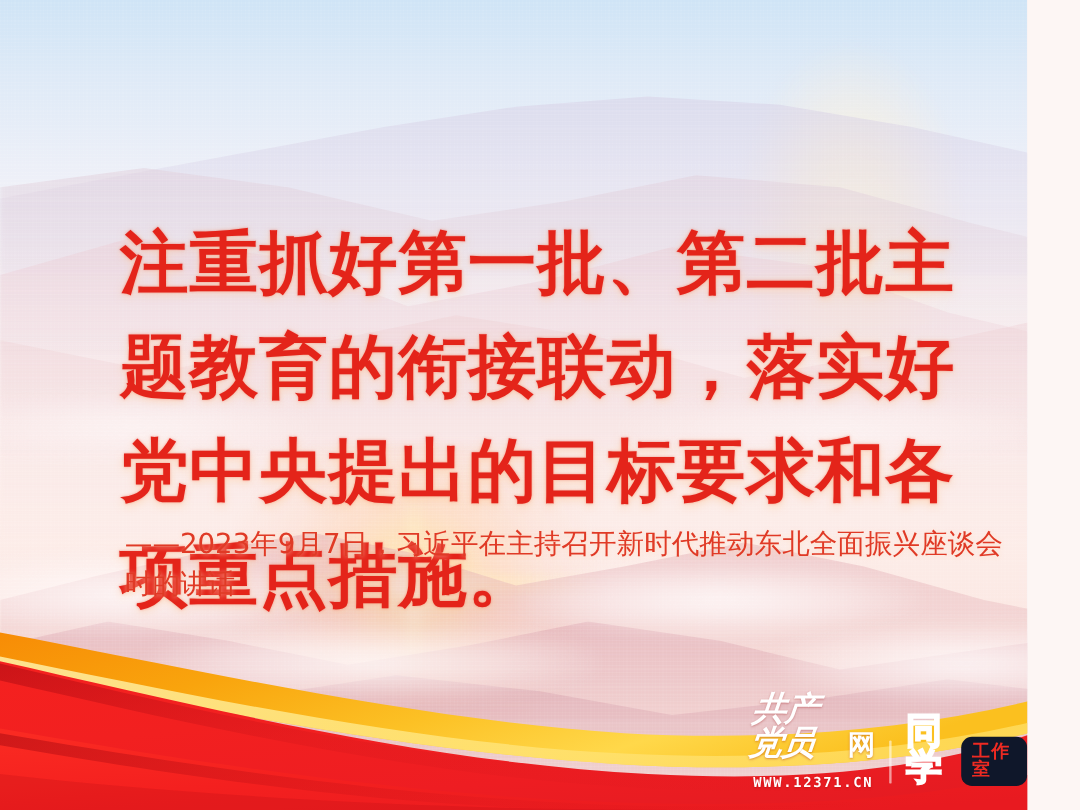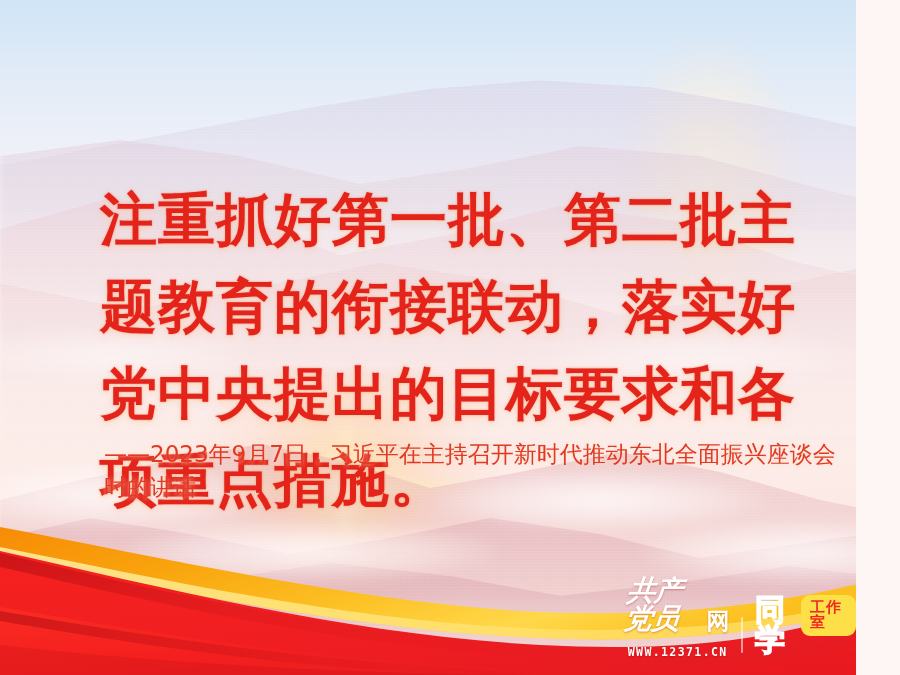--- a/index.html
+++ b/index.html
@@ -226,32 +226,32 @@
     letter-spacing:1.4px;
     color:#ffffff;
     text-shadow:0 1px 2px rgba(150,0,0,.4);
   }
   .logo-sep{
     width:2px; height:36px;
     background:rgba(255,255,255,.55);
     margin:0 2px 6px 2px;
     border-radius:1px;
   }
-  .logo-studio{ display:flex; align-items:flex-start; gap:1px; padding-bottom:4px; }
+  .logo-studio{ display:flex; align-items:flex-end; gap:1px; padding-bottom:4px; }
   .studio-big{
     font-family:"DejaVu Sans","Liberation Sans",sans-serif;
     font-weight:bold;
     font-size:30px;
     line-height:1;
     color:rgba(255,255,255,.28);
     -webkit-text-stroke:1.6px #ffffff;
     letter-spacing:1px;
   }
   .studio-pill{
-    background:#fde047;
+    background:#0f172a;
     color:#ee2a22;
     font-family:"DejaVu Sans","Liberation Sans",sans-serif;
     font-weight:bold;
     font-size:15px;
     line-height:1;
     letter-spacing:1px;
     padding:5px 11px 6px 9px;
     border-radius:9px;
   }
 </style>

